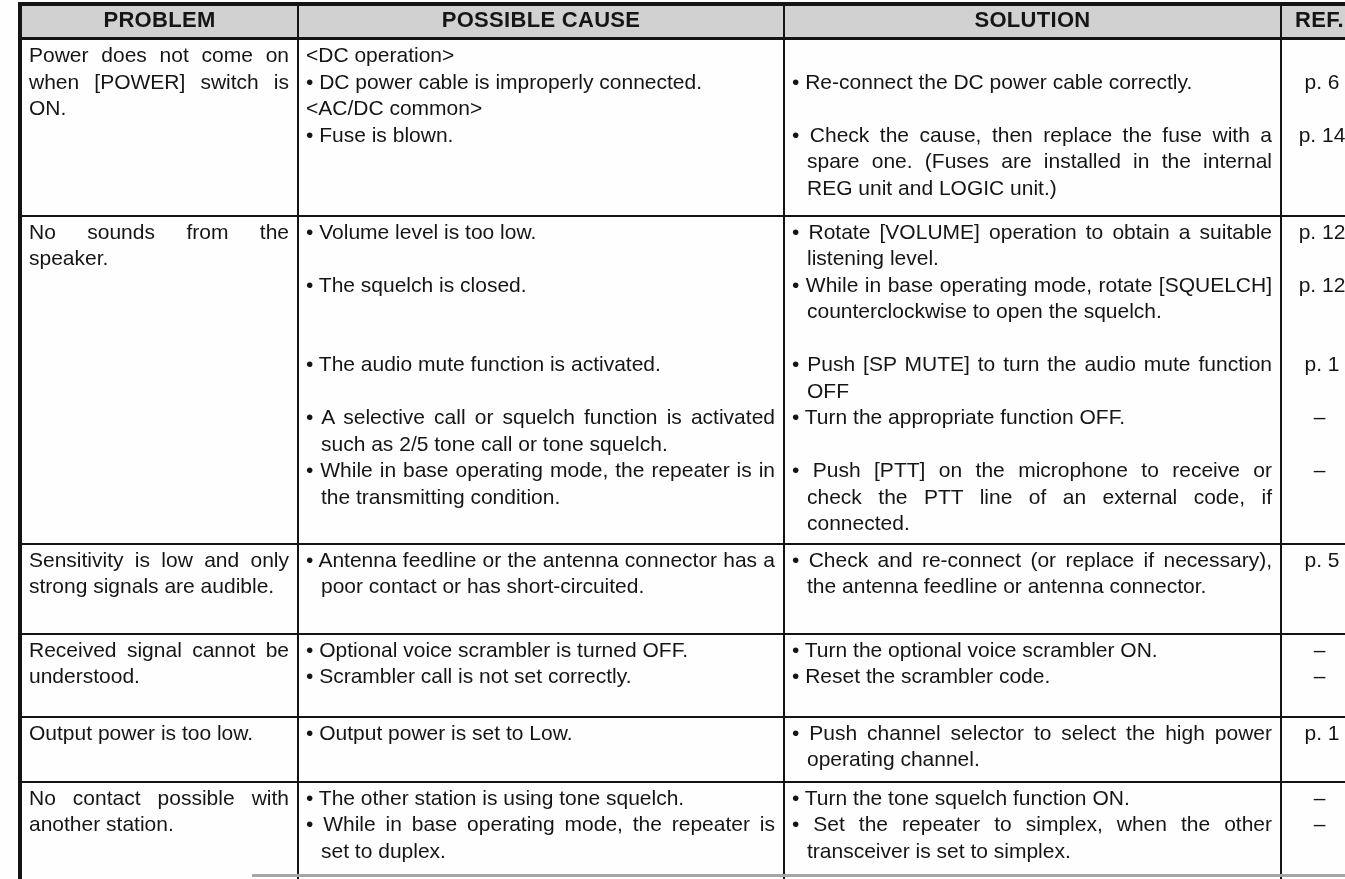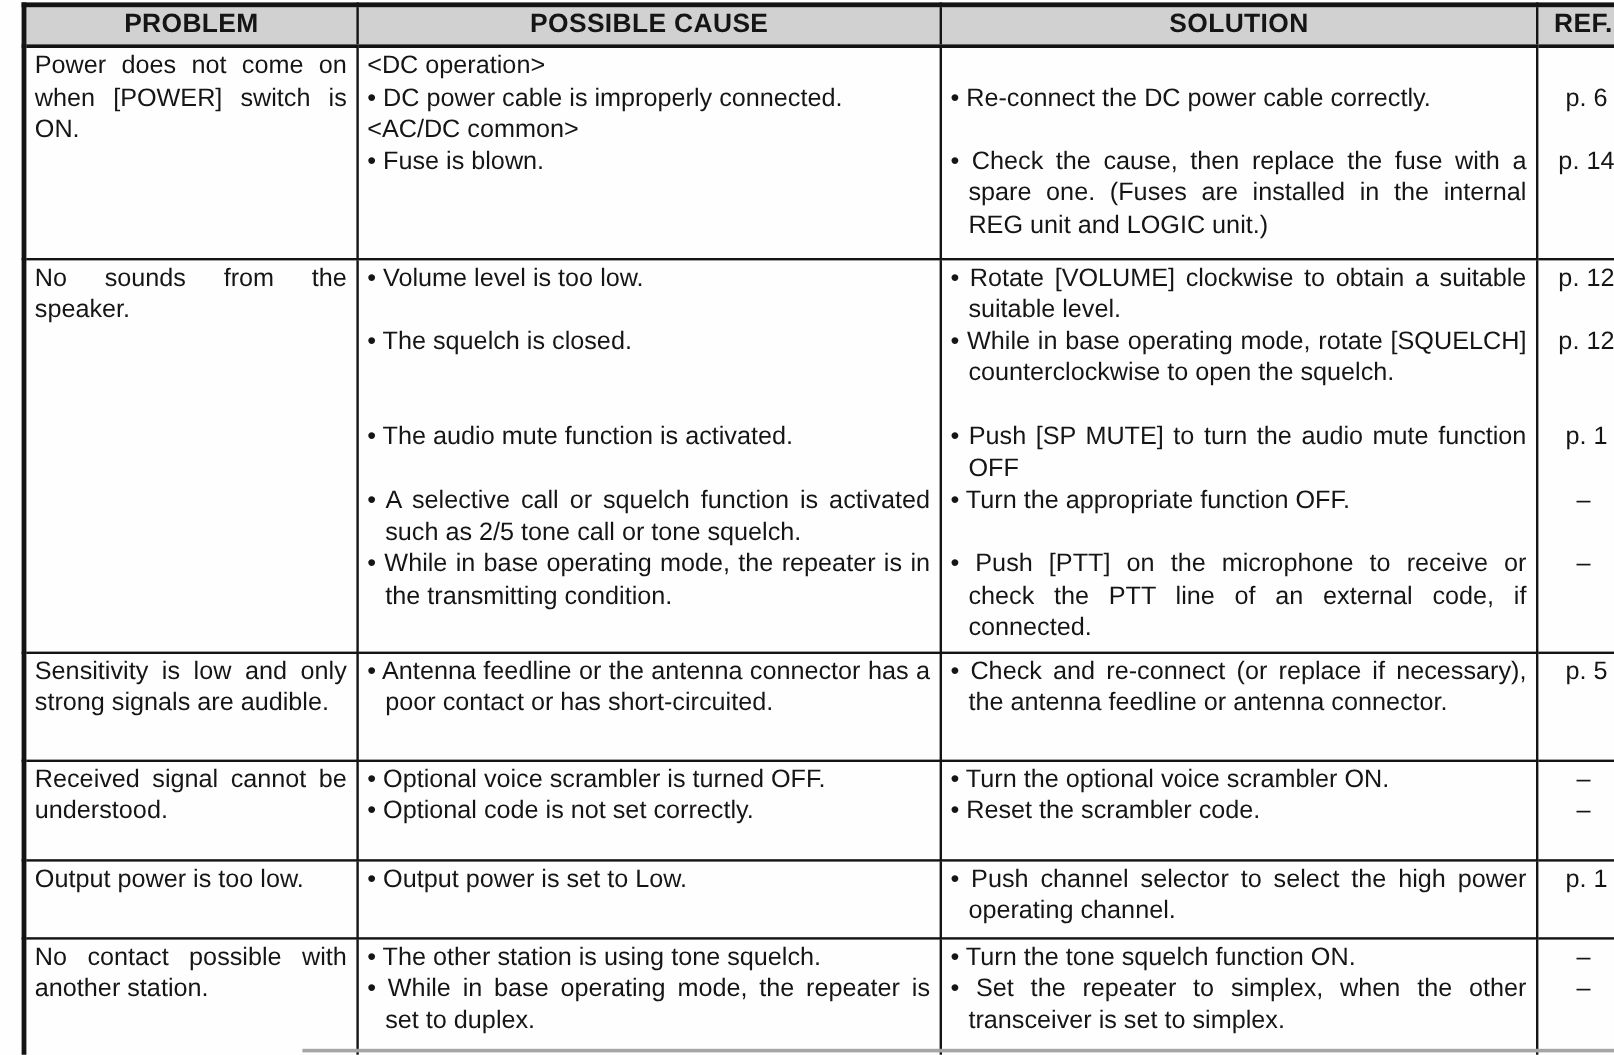--- a/index.html
+++ b/index.html
@@ -85,21 +85,21 @@
             <p class="cell-text">No sounds from the speaker.</p>
           </td>
           <td class="c-cause">
             <p class="cell-text item" style="margin-top: 0px; min-height: 26.5px;">• Volume level is too low.</p>
             <p class="cell-text item" style="margin-top: 26.5px; min-height: 26.5px;">• The squelch is closed.</p>
             <p class="cell-text item" style="margin-top: 53px; min-height: 26.5px;">• The audio mute function is activated.</p>
             <p class="cell-text item" style="margin-top: 26.5px; min-height: 53px;">• A selective call or squelch function is activated such as 2/5 tone call or tone squelch.</p>
             <p class="cell-text item" style="margin-top: 0px; min-height: 53px;">• While in base operating mode, the repeater is in the transmitting condition.</p>
           </td>
           <td class="c-solution">
-            <p class="cell-text item" style="margin-top: 0px; min-height: 53px;">• Rotate [VOLUME] clockwise to obtain a suitable suitable level.</p>
+            <p class="cell-text item" style="margin-top: 0px; min-height: 53px;">• Rotate [VOLUME] operation to obtain a suitable listening level.</p>
             <p class="cell-text item" style="margin-top: 0px; min-height: 79.5px;">• While in base operating mode, rotate [SQUELCH] counterclockwise to open the squelch.</p>
             <p class="cell-text item" style="margin-top: 0px; min-height: 53px;">• Push [SP MUTE] to turn the audio mute function OFF</p>
             <p class="cell-text item" style="margin-top: 0px; min-height: 26.5px;">• Turn the appropriate function OFF.</p>
             <p class="cell-text item" style="margin-top: 26.5px; min-height: 79.5px;">• Push [PTT] on the microphone to receive or check the PTT line of an external code, if connected.</p>
           </td>
           <td class="c-ref">
             <p class="ref-page" style="margin-top: 0px;">p. 12</p>
             <p class="ref-page" style="margin-top: 26.5px;">p. 12</p>
             <p class="ref-page" style="margin-top: 53px;">p. 1</p>
             <p class="ref-dash" style="margin-top: 26.5px;">–</p>
@@ -119,21 +119,21 @@
           <td class="c-ref">
             <p class="ref-page" style="margin-top: 0px;">p. 5</p>
           </td>
         </tr>
         <tr>
           <td class="c-problem">
             <p class="cell-text">Received signal cannot be understood.</p>
           </td>
           <td class="c-cause">
             <p class="cell-text item" style="margin-top: 0px; min-height: 26.5px;">• Optional voice scrambler is turned OFF.</p>
-            <p class="cell-text item" style="margin-top: 0px; min-height: 26.5px;">• Optional code is not set correctly.</p>
+            <p class="cell-text item" style="margin-top: 0px; min-height: 26.5px;">• Scrambler call is not set correctly.</p>
           </td>
           <td class="c-solution">
             <p class="cell-text item" style="margin-top: 0px; min-height: 26.5px;">• Turn the optional voice scrambler ON.</p>
             <p class="cell-text item" style="margin-top: 0px; min-height: 26.5px;">• Reset the scrambler code.</p>
           </td>
           <td class="c-ref">
             <p class="ref-dash" style="margin-top: 0px;">–</p>
             <p class="ref-dash" style="margin-top: 0px;">–</p>
           </td>
         </tr>

